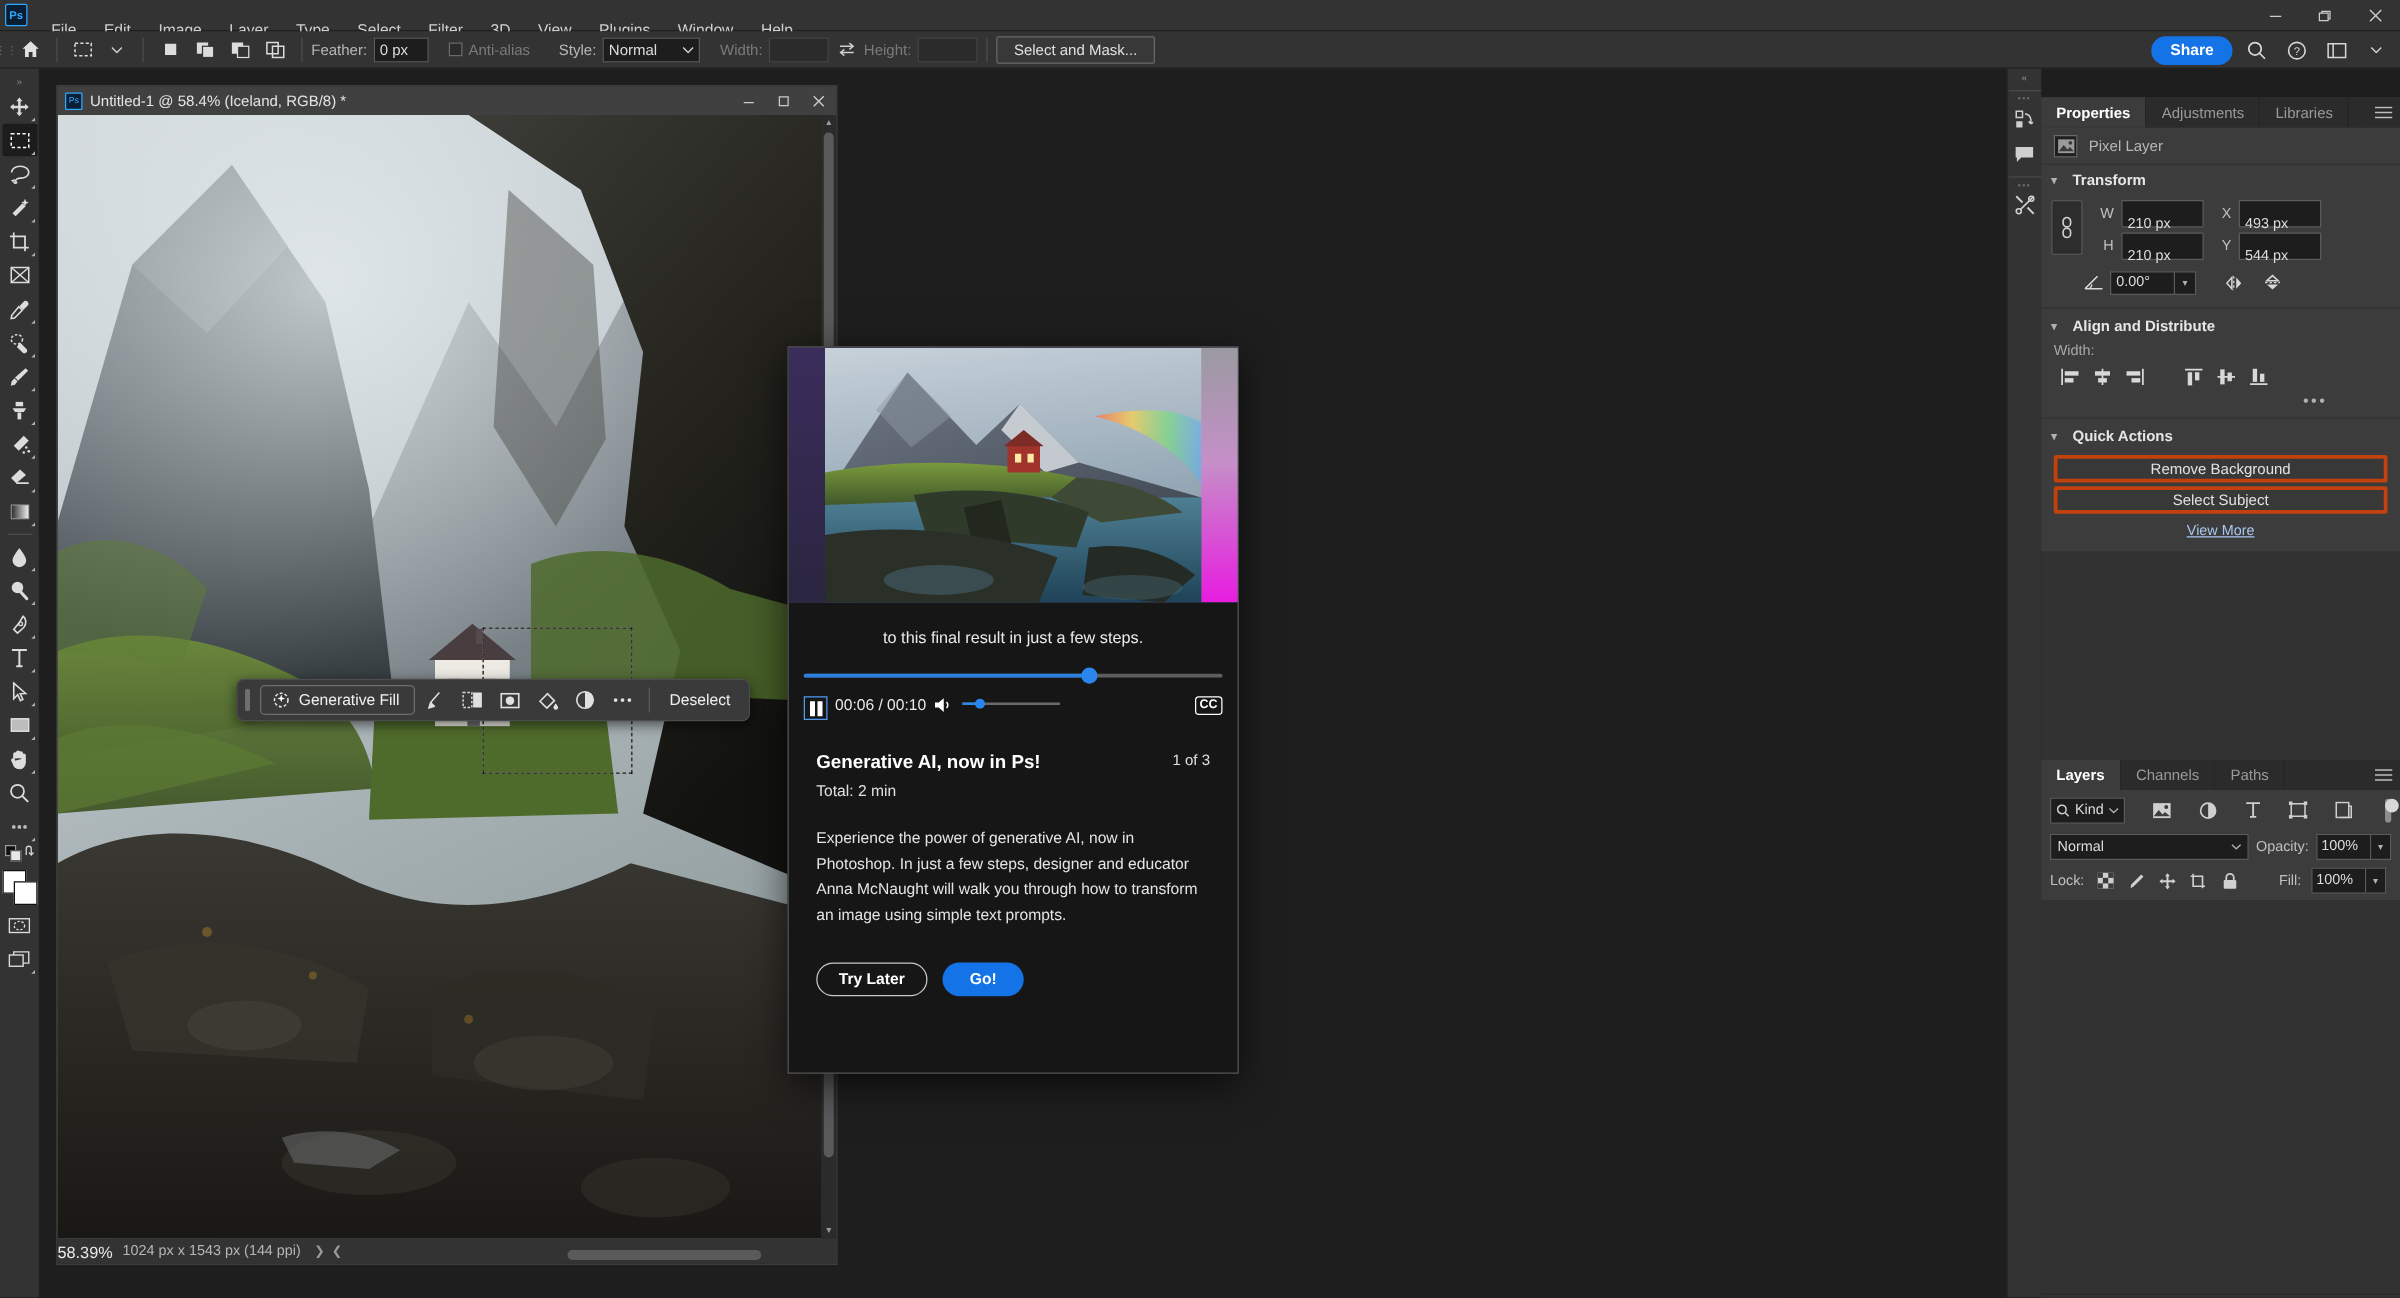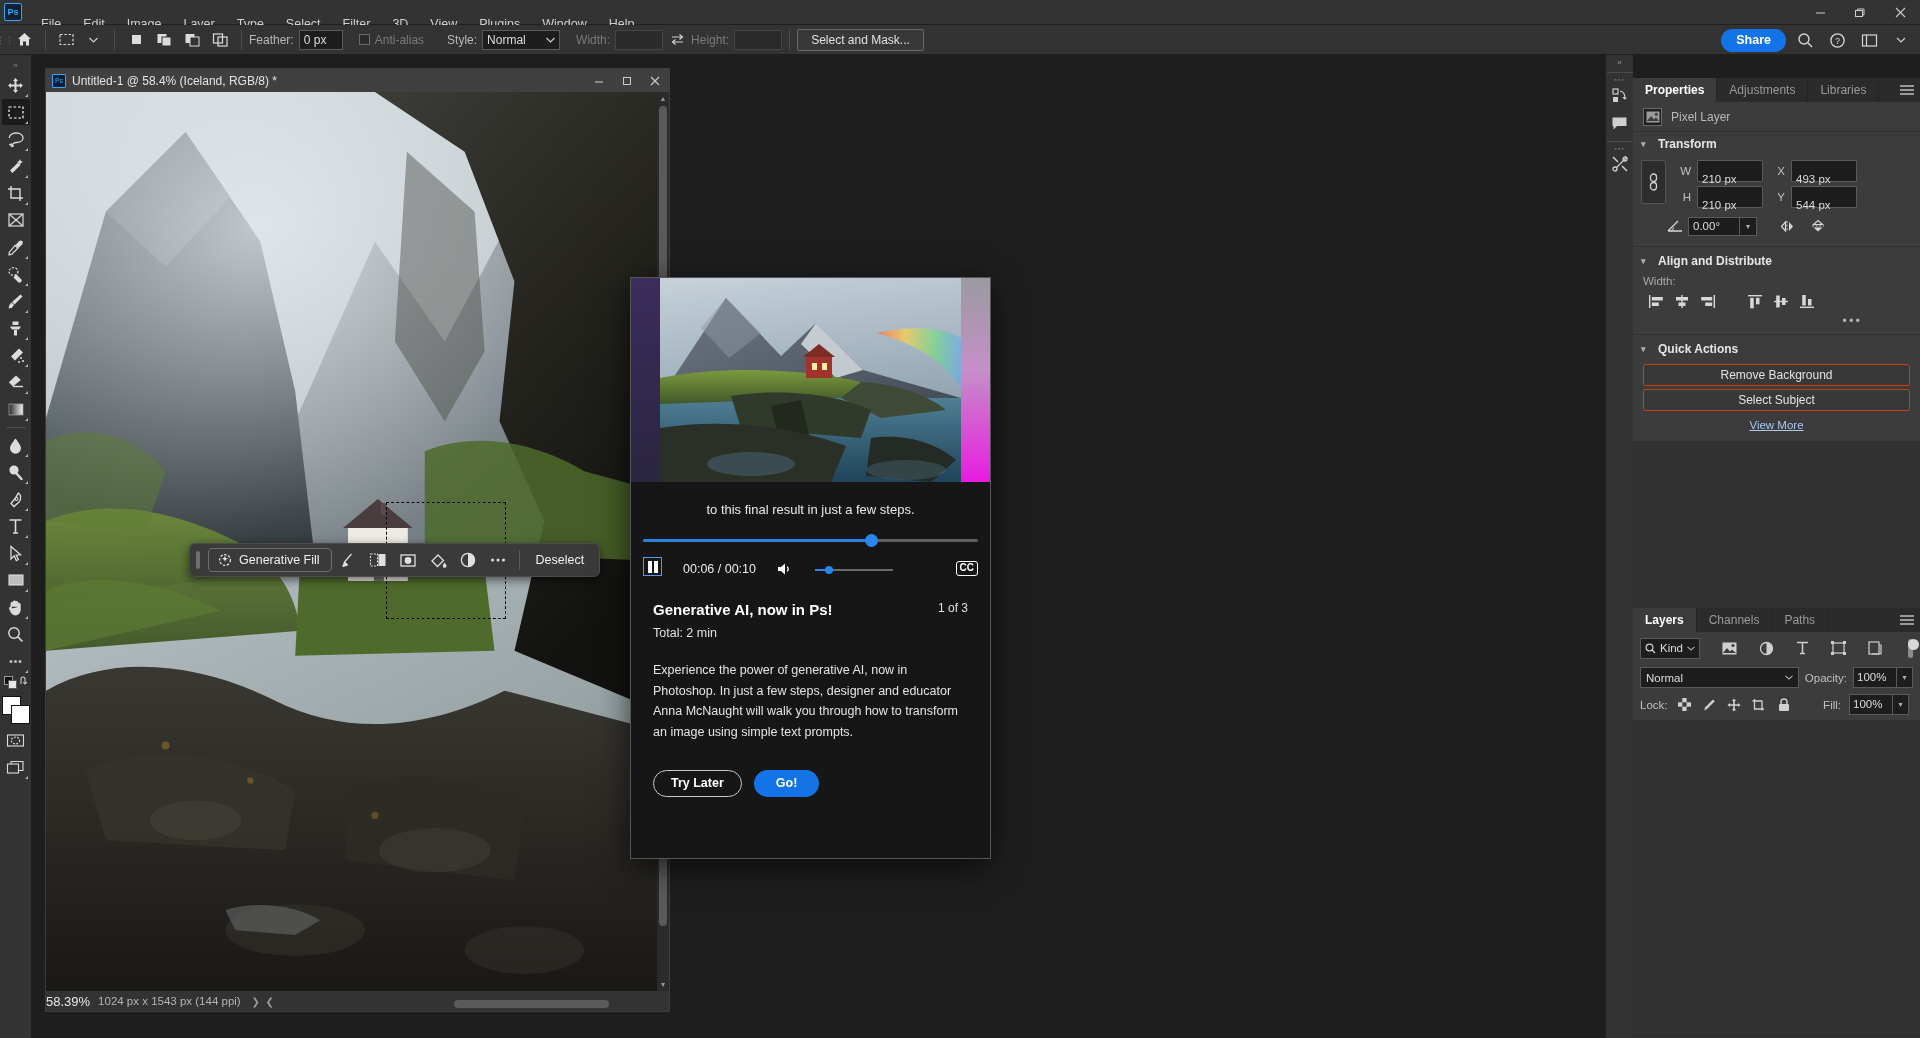--- a/index.html
+++ b/index.html
@@ -157,21 +157,21 @@
   }
   .vid-thumb { position: relative; width: 100%; height: 204px; overflow: hidden; background: #2a2140; }
   .vid-caption {
     text-align: center; color: #eaeaea; font-size: 13px; padding: 20px 0 16px;
   }
   .seekrow { padding: 0 12px; }
   .seekbar { position: relative; height: 14px; }
   .seek-track { position: absolute; left: 0; right: 0; top: 6px; height: 3px; background: #5e5e5e; border-radius: 2px; }
   .seek-fill { position: absolute; left: 0; top: 6px; height: 3px; background: #2a7fe0; border-radius: 2px; }
   .seek-knob { position: absolute; top: 1px; width: 13px; height: 13px; border-radius: 50%; background: #2a85ec; }
-  .ctrlrow { display: flex; align-items: flex-end; padding: 10px 12px 0; gap: 21px; }
+  .ctrlrow { display: flex; align-items: flex-start; padding: 10px 12px 0; gap: 6px; }
   .pausebtn {
     width: 19px; height: 19px; border: 1px solid #4f9bf0; display: flex;
     align-items: center; justify-content: center; gap: 2px;
   }
   .pausebar { width: 4px; height: 12px; background: #ffffff; }
   .timetext { font-size: 12.5px; color: #eaeaea; }
   .volbar { position: relative; width: 78px; height: 12px; }
   .vol-track { position: absolute; left: 0; right: 0; top: 5px; height: 2px; background: #6a6a6a; }
   .vol-fill { position: absolute; left: 0; top: 5px; width: 13px; height: 2px; background: #2a85ec; }
   .vol-knob { position: absolute; left: 10px; top: 2px; width: 8px; height: 8px; border-radius: 50%; background: #2a85ec; }
@@ -246,21 +246,21 @@
   .rot-drop { width: 17px; height: 19px; background: #1d1d1d; border: 1px solid #5a5a5a; border-left: none;
     display: flex; align-items: center; justify-content: center; color: #b0b0b0; font-size: 8px; }
   .flip-ic { width: 24px; height: 20px; display: flex; align-items: center; justify-content: center; color: #d8d8d8; }
   .divider { height: 1px; background: #303030; margin: 2px 0; }
   .align-label { font-size: 11.5px; color: #a8a8a8; padding: 2px 0 3px 10px; }
   .align-row { display: flex; padding-left: 10px; gap: 1px; align-items: center; }
   .al-ic { width: 25px; height: 22px; display: flex; align-items: center; justify-content: center; color: #d8d8d8; }
   .al-gap { width: 20px; }
   .more-row { display: flex; justify-content: flex-end; padding: 1px 58px 4px 0; color: #b0b0b0; font-size: 13px; letter-spacing: 2px; }
   .qa-btn {
-    margin: 3px 10px 0; height: 22px; background: #383838; border: 1px solid #c2410c;
+    margin: 3px 10px 0; height: 22px; background: #383838; border: 3px solid #c2410c;
     color: #e2e2e2; font-size: 12px; display: flex; align-items: center; justify-content: center; border-radius: 2px;
   }
   .viewmore { text-align: center; font-size: 11.5px; color: #a8c8ee; text-decoration: underline; padding: 8px 0 10px; }
 
   
   .layers-panel { position: absolute; left: 0; right: 0; top: 530px; bottom: 0; background: #323232; }
   .lp-filter { display: flex; align-items: center; gap: 22px; padding: 5px 7px; background: #3c3c3c; }
   .kind-sel {
     background: #1d1d1d; border: 1px solid #5a5a5a; height: 21px; width: 79px;
     display: flex; align-items: center; gap: 4px; padding: 0 4px; font-size: 11.5px; color: #dcdcdc;

